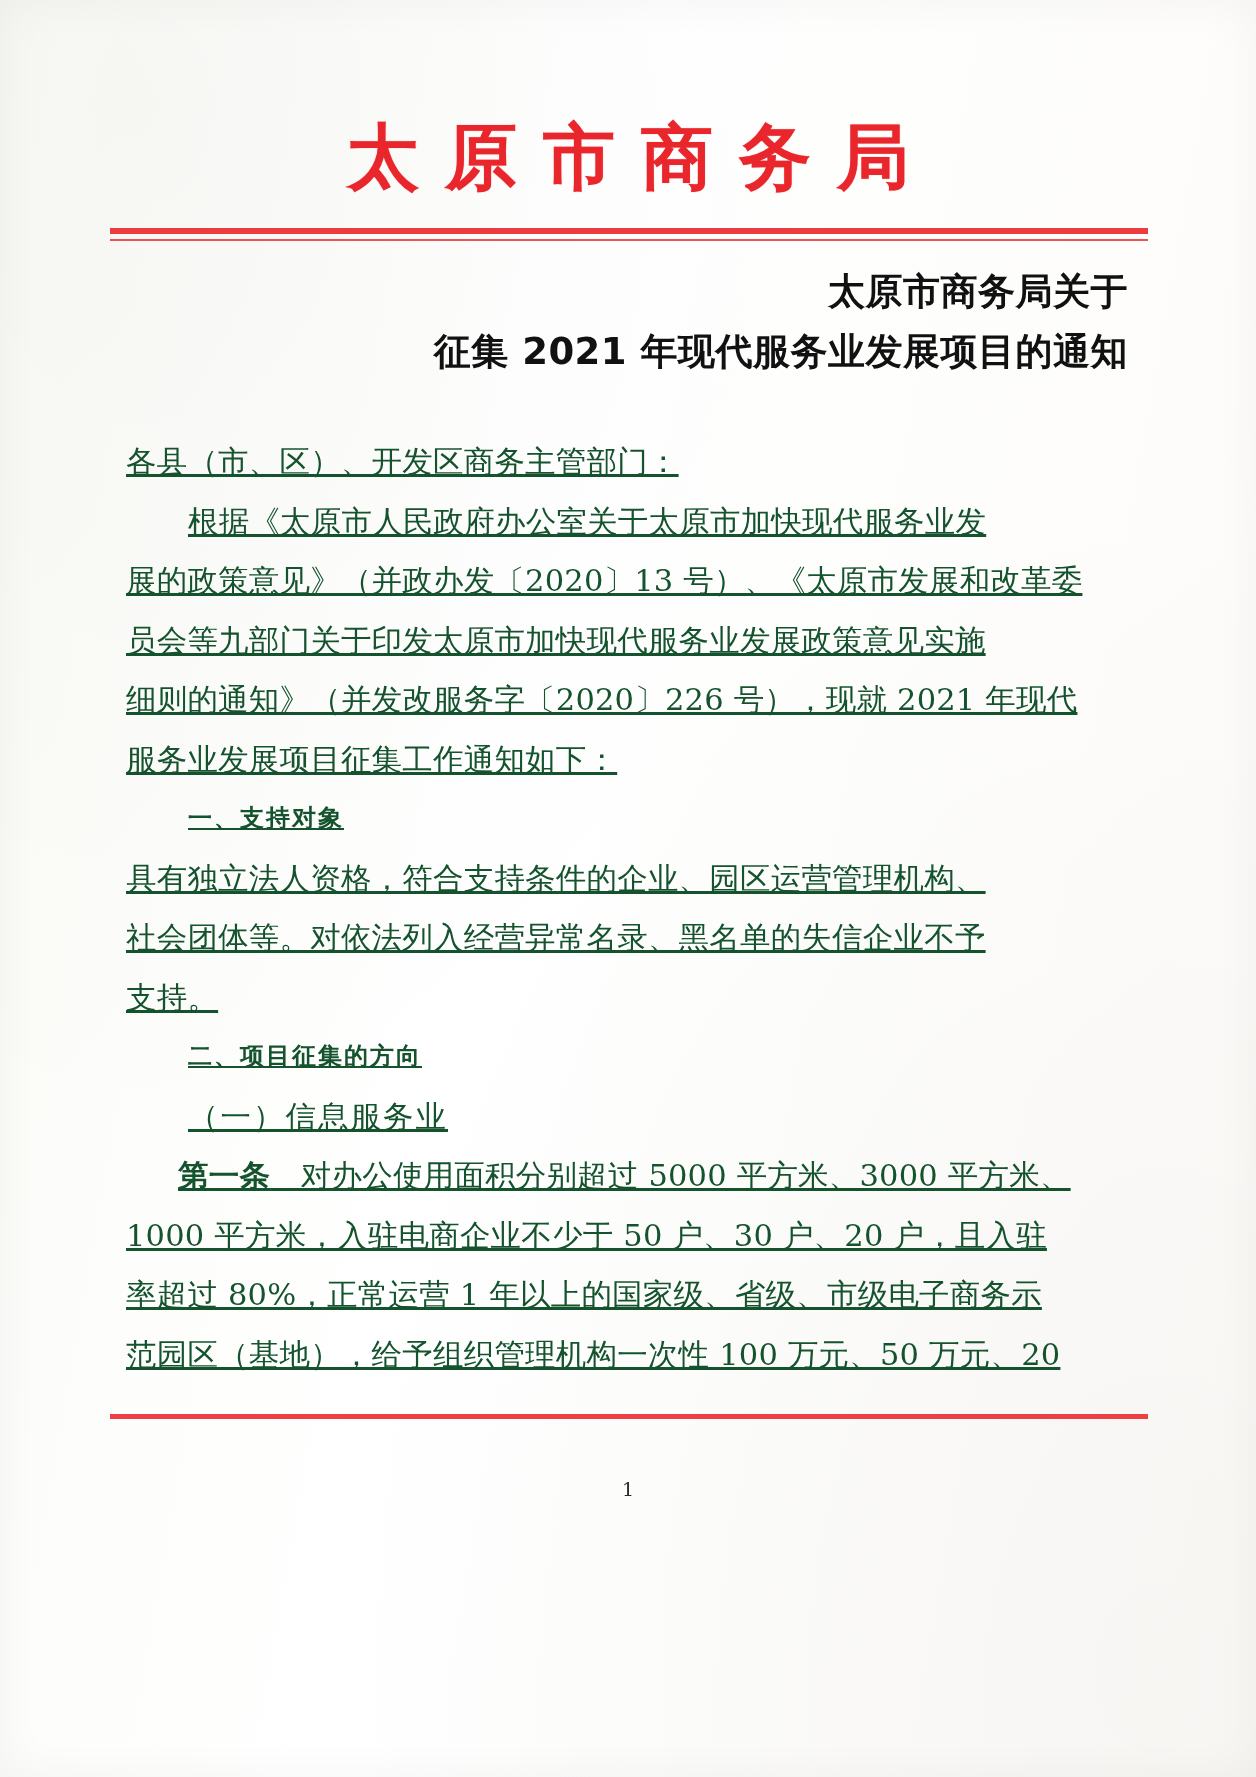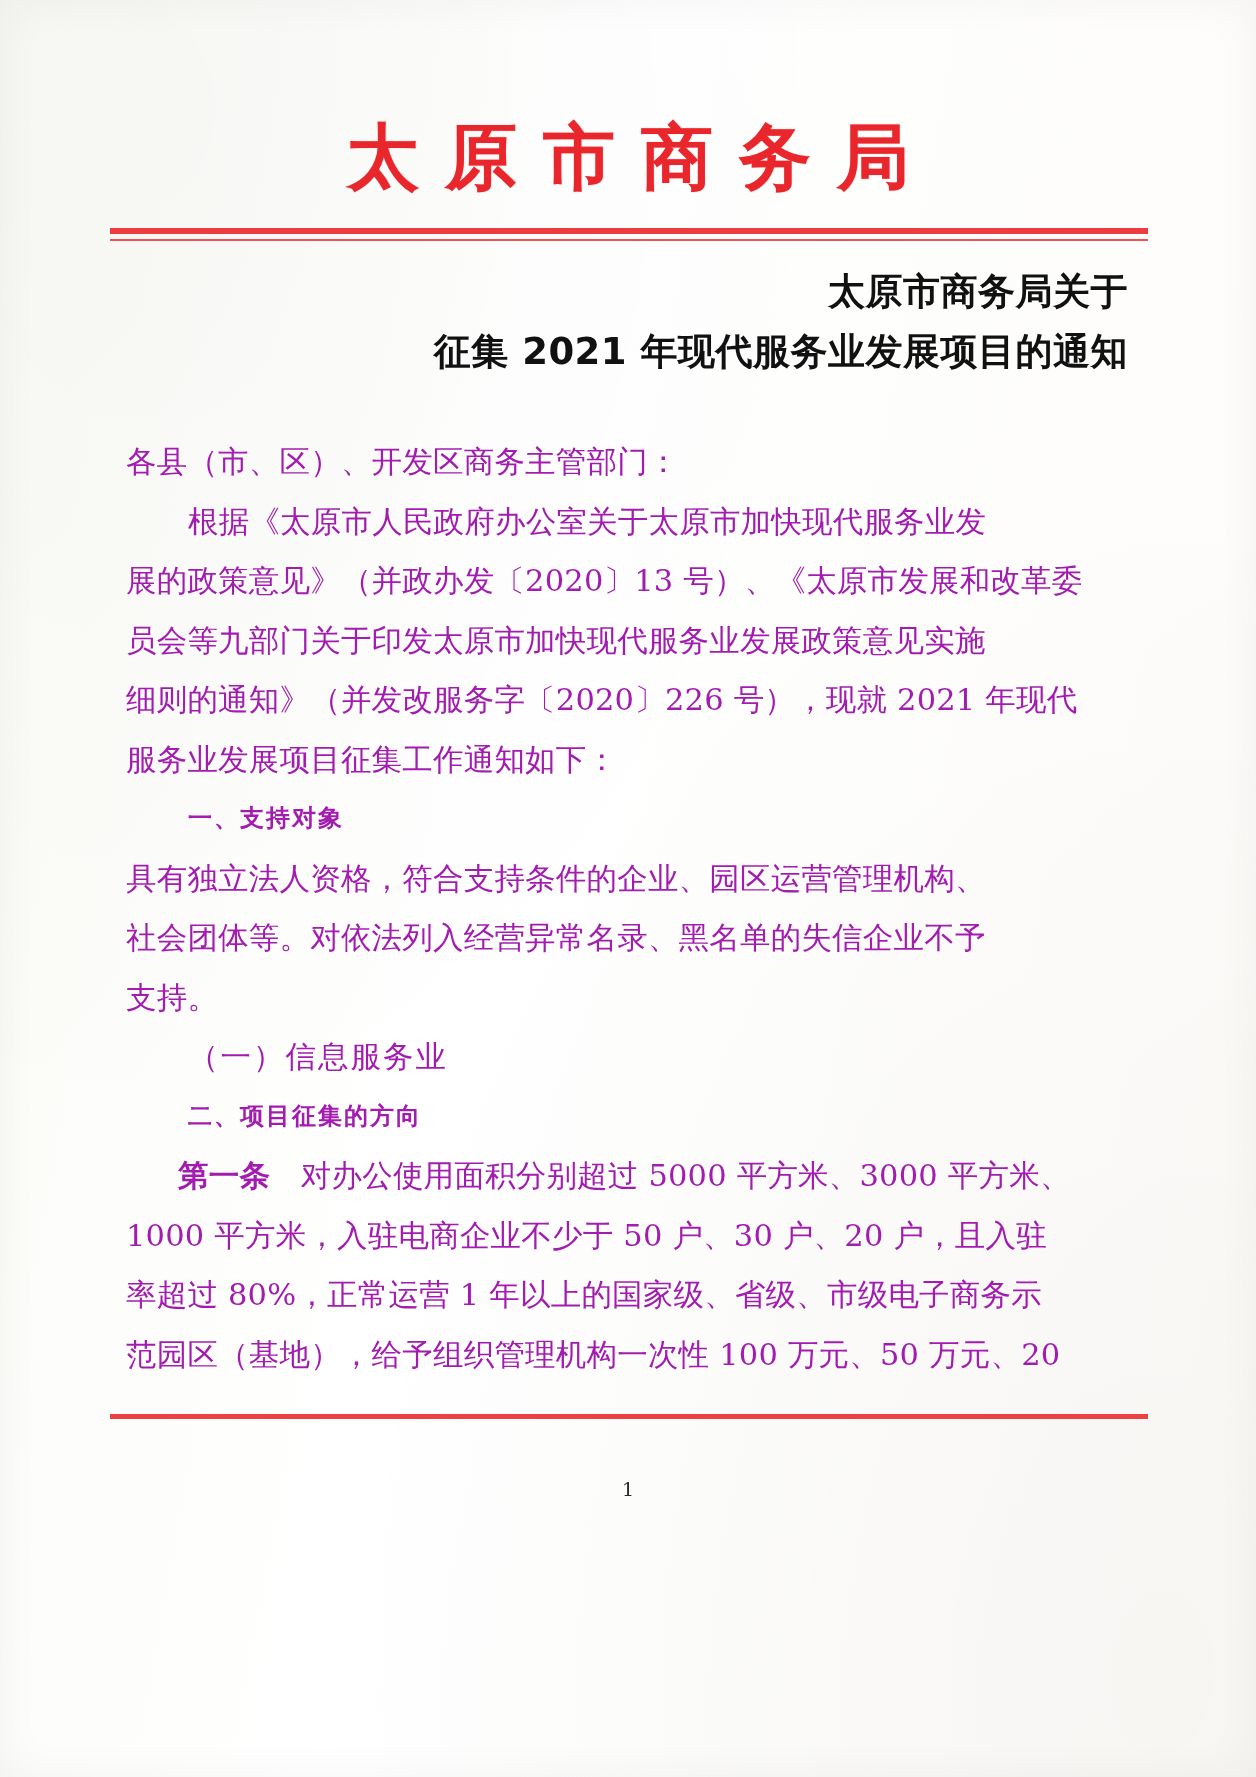--- a/index.html
+++ b/index.html
@@ -98,23 +98,24 @@
   .body-block {
     position: absolute;
     left: 126px;
     right: 120px;
     top: 432px;
   }
   .ln {
     font-family: "DejaVu Serif", "Liberation Serif", serif;
     font-size: 30.5px;
     line-height: 59.5px;
-    color: #a21caf;
+    color: #14532d;
     letter-spacing: 0.2px;
     white-space: nowrap;
+    text-decoration: underline;
   }
   .ln.indent { padding-left: 62px; }
   .ln.heading {
     font-family: "DejaVu Sans", "Liberation Sans", sans-serif;
     font-weight: 700;
     font-size: 24px;
     padding-left: 62px;
     letter-spacing: 2px;
   }
   .ln.subhead { padding-left: 62px; letter-spacing: 2px; }
@@ -172,22 +173,22 @@
     <div id="body-lines">
         <div class="ln indent">根据《太原市人民政府办公室关于太原市加快现代服务业发</div>
         <div class="ln">展的政策意见》（并政办发〔2020〕13 号）、《太原市发展和改革委</div>
         <div class="ln">员会等九部门关于印发太原市加快现代服务业发展政策意见实施</div>
         <div class="ln">细则的通知》（并发改服务字〔2020〕226 号），现就 2021 年现代</div>
         <div class="ln">服务业发展项目征集工作通知如下：</div>
         <div class="ln heading">一、支持对象</div>
         <div class="ln">具有独立法人资格，符合支持条件的企业、园区运营管理机构、</div>
         <div class="ln">社会团体等。对依法列入经营异常名录、黑名单的失信企业不予</div>
         <div class="ln">支持。</div>
+        <div class="ln heading">二、项目征集的方向</div>
         <div class="ln subhead">（一）信息服务业</div>
-        <div class="ln heading">二、项目征集的方向</div>
         <div class="ln clause"><span class="bold-run">第一条</span>　对办公使用面积分别超过 5000 平方米、3000 平方米、</div>
         <div class="ln">1000 平方米，入驻电商企业不少于 50 户、30 户、20 户，且入驻</div>
         <div class="ln">率超过 80%，正常运营 1 年以上的国家级、省级、市级电子商务示</div>
         <div class="ln">范园区（基地），给予组织管理机构一次性 100 万元、50 万元、20</div>
       </div>
   </div>
 
   <div class="footer-rule"></div>
   <div class="page-number">1</div>
 

